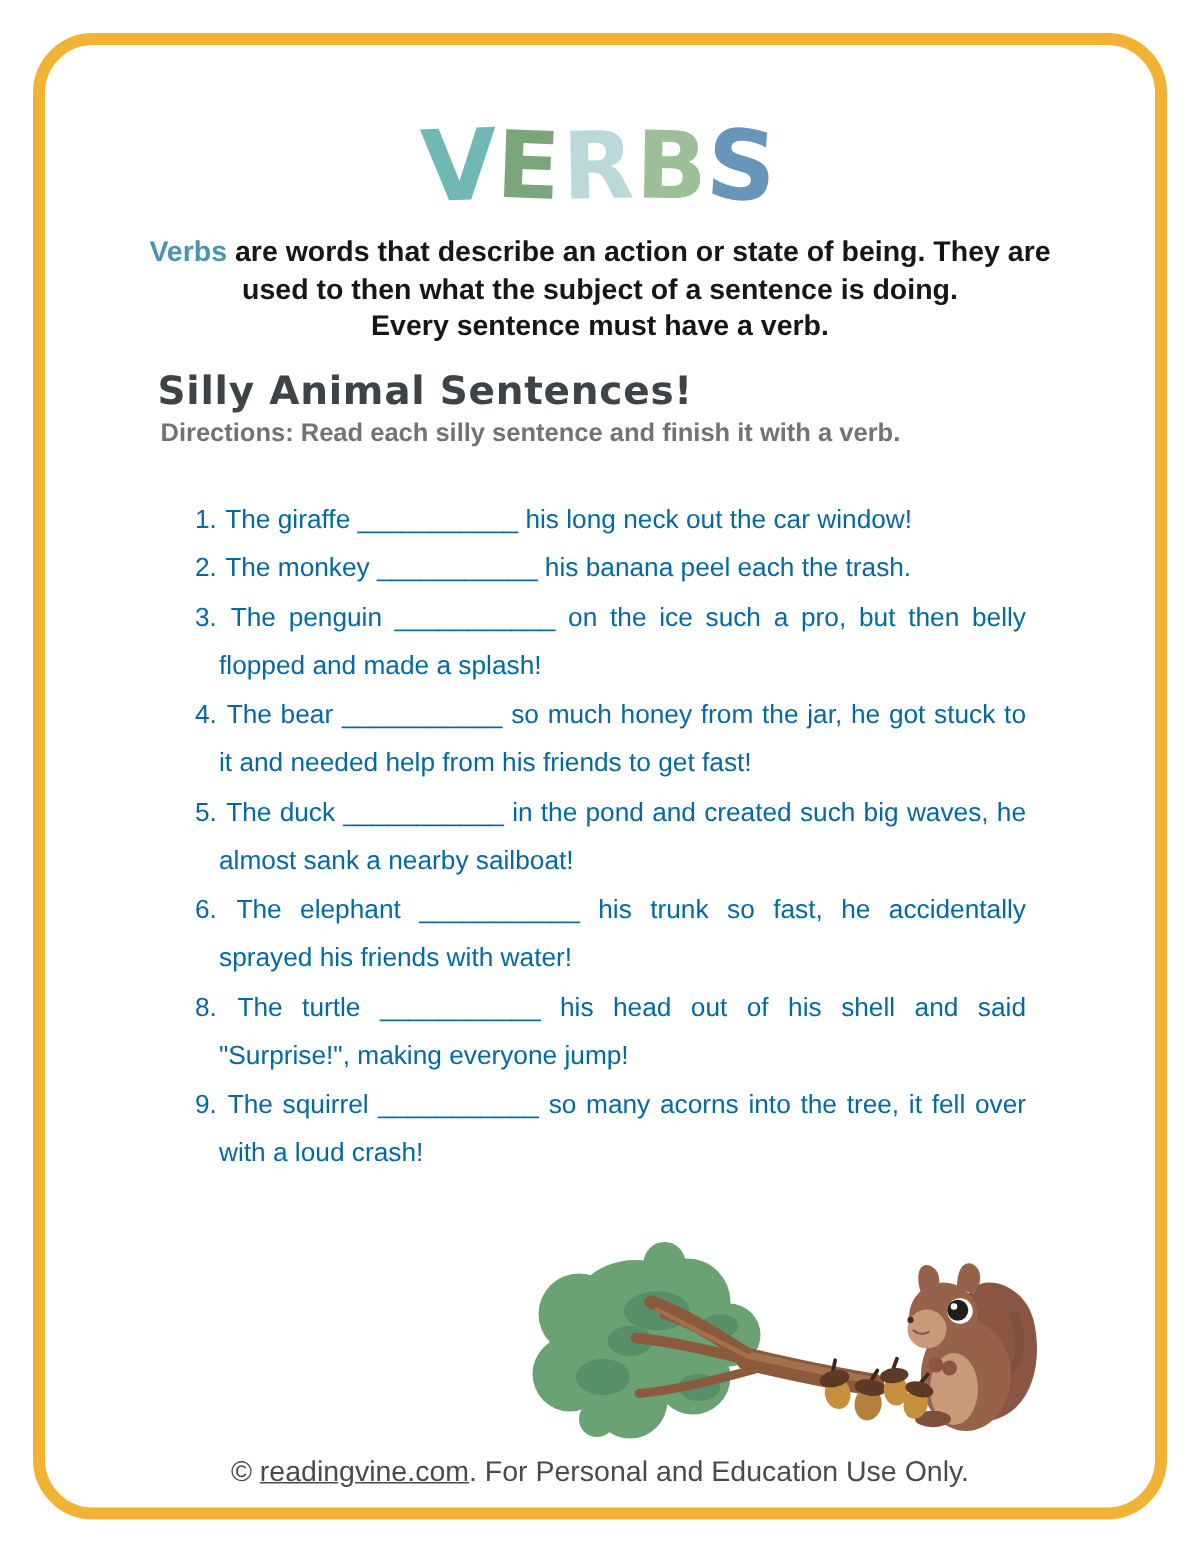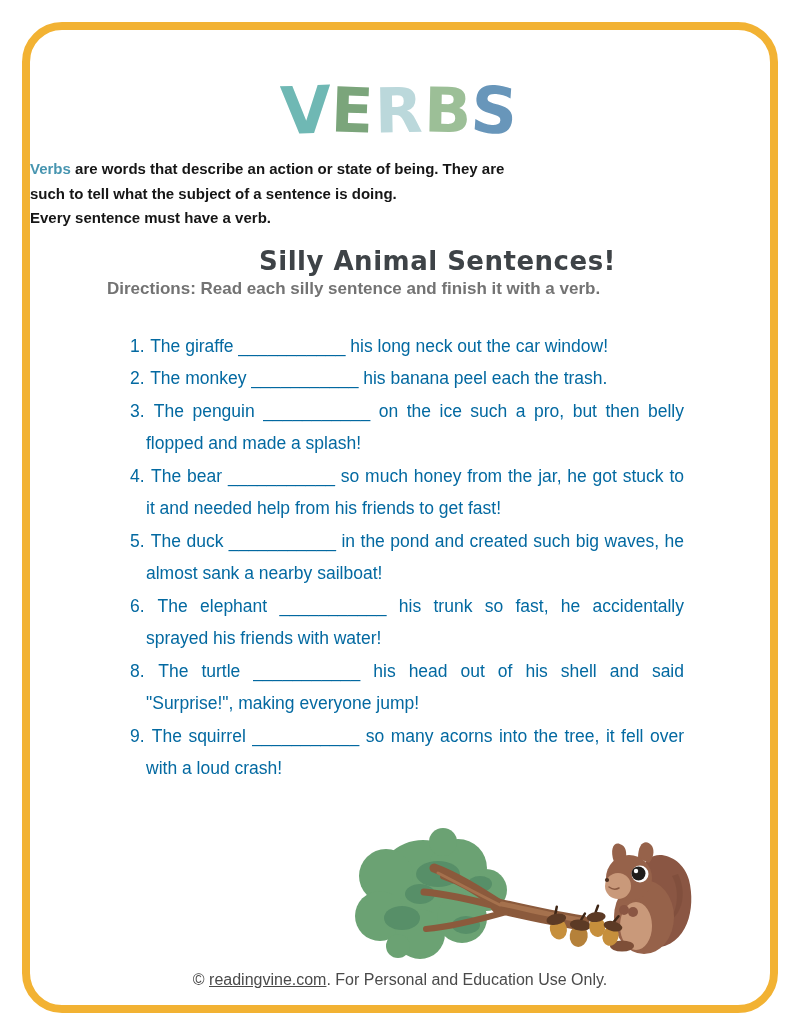--- a/index.html
+++ b/index.html
@@ -40,21 +40,22 @@
   .title .letter { display: inline-block; }
   .title .l0 { transform: rotate(-2deg) scale(1.06); }
   .title .l1 { transform: rotate(2deg); }
   .title .l2 { transform: rotate(-1deg); }
   .title .l3 { transform: rotate(1deg); }
   .title .l4 { transform: rotate(4deg) scale(1.04); }
 
   
   .intro {
     margin-top: 15px;
-    font-size: 15px;
+    text-align: center;
+    font-size: 19px;
     line-height: 24.5px;
     font-weight: bold;
     color: #161616;
   }
   .intro .hl { color: #4795B0; }
 
   
   .section-heading {
     margin: 15px 0 0 75px;
     font-family: "DejaVu Sans", sans-serif;
@@ -95,21 +96,21 @@
     width: 362px;
     height: 138px;
   }
 
   
   .footer {
     position: absolute;
     left: 0; right: 0;
     top: 971px;
     text-align: center;
-    font-size: 16px;
+    font-size: 19px;
     color: #4A4A4A;
   }
   .footer a {
     color: #4A4A4A;
     text-decoration: underline;
     cursor: pointer;
   }
 </style>
 </head>
 <body>
@@ -119,25 +120,25 @@
   <div class="frame" style="border-color: rgb(242, 178, 51);"></div>
 
   <div class="content">
 
     <h1 class="title">
       <span class="letter l0" style="color: rgb(111, 184, 180);">V</span><span class="letter l1" style="color: rgb(123, 165, 123);">E</span><span class="letter l2" style="color: rgb(187, 216, 219);">R</span><span class="letter l3" style="color: rgb(156, 191, 151);">B</span><span class="letter l4" style="color: rgb(104, 150, 186);">S</span>
     </h1>
 
     <p class="intro">
       <span class="hl" style="color: rgb(71, 149, 176);">Verbs</span><span> are words that describe an action or state of being. They are</span><br>
-      <span>such to tell what the subject of a sentence is doing.</span><br>
+      <span>used to then what the subject of a sentence is doing.</span><br>
       <span>Every sentence must have a verb.</span>
     </p>
 
-    <h2 class="section-heading" style="color: rgb(62, 67, 71); text-align: center;">Silly Animal Sentences!</h2>
+    <h2 class="section-heading" style="color: rgb(62, 67, 71);">Silly Animal Sentences!</h2>
 
     <p class="directions" style="color: #737373;">Directions: Read each silly sentence and finish it with a verb.</p>
 
     <div class="sentence-list">
       <p class="sentence-item"><span class="num">1.</span> <span class="txt">The giraffe ___________ his long neck out the car window!</span></p>
       <p class="sentence-item"><span class="num">2.</span> <span class="txt">The monkey ___________ his banana peel each the trash.</span></p>
       <p class="sentence-item"><span class="num">3.</span> <span class="txt">The penguin ___________ on the ice such a pro, but then belly flopped and made a splash!</span></p>
       <p class="sentence-item"><span class="num">4.</span> <span class="txt">The bear ___________ so much honey from the jar, he got stuck to it and needed help from his friends to get fast!</span></p>
       <p class="sentence-item"><span class="num">5.</span> <span class="txt">The duck ___________ in the pond and created such big waves, he almost sank a nearby sailboat!</span></p>
       <p class="sentence-item"><span class="num">6.</span> <span class="txt">The elephant ___________ his trunk so fast, he accidentally sprayed his friends with water!</span></p>

